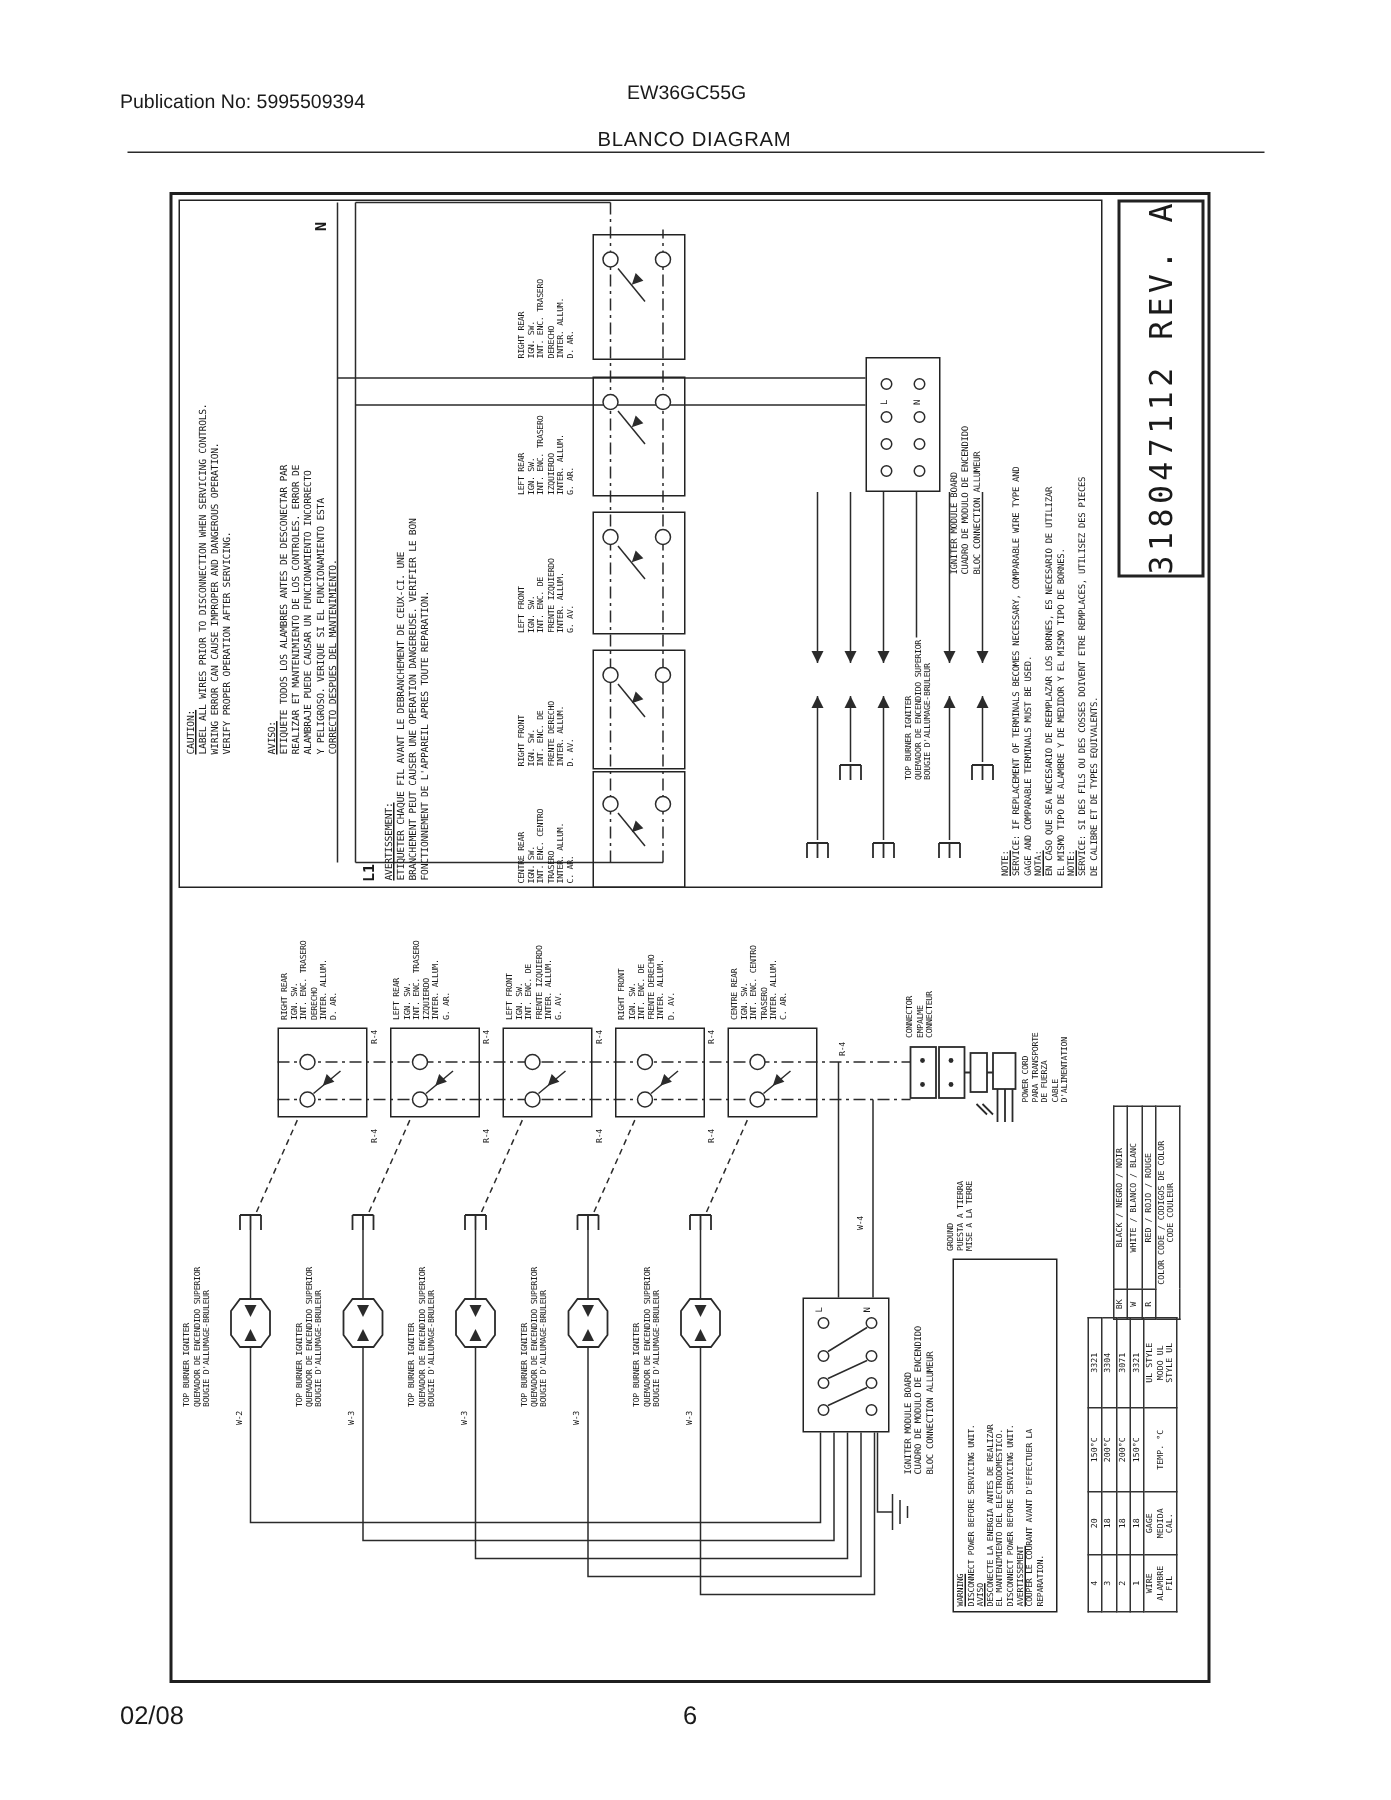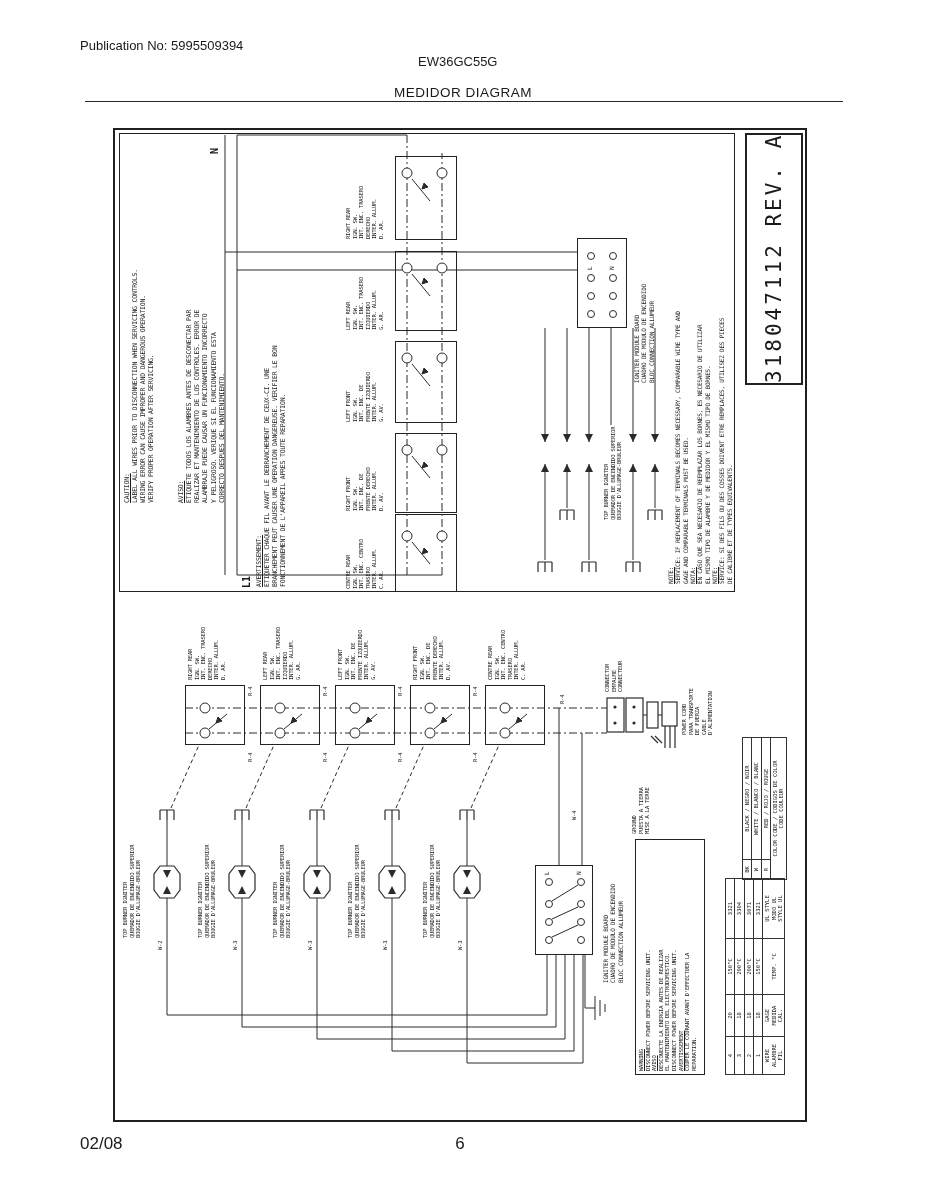--- a/index.html
+++ b/index.html
@@ -27,23 +27,23 @@
   table.wt td,table.ct td{border:1px solid #333;font-size:5.5px;line-height:1.15;
         text-align:center;padding:1px 1px;font-family:"DejaVu Sans Mono",monospace;white-space:nowrap;}
   .whitebg{background:#fff;}
   .ftr{font-size:17px;}
 </style>
 </head>
 <body>
 
 <div class="sheet">
 
-  <div class="abs hdr" style="left:80px;top:38px;">Publication No: 5995509394</div>
+  <div class="abs hdr" style="left:80px;top:60px;">Publication No: 5995509394</div>
   <div class="abs hdr" style="left:418px;top:54px;">EW36GC55G</div>
-  <div class="abs title" style="left:298px;top:85px;width:330px;">MEDIDOR DIAGRAM</div>
+  <div class="abs title" style="left:298px;top:85px;width:330px;">BLANCO DIAGRAM</div>
   <div class="abs rule" style="left:85px;top:101px;width:758px;"></div>
 
   <div class="rot-wrap">
     <div class="land">
 
       <svg class="wires" width="994" height="694" viewBox="0 0 994 694">
         <g stroke="#2b2b2b" stroke-width="1" fill="none">
 
           <path d="M545 110 H985 M545 122 H985"></path>
           <path d="M985 122 V292 M545 122 V327"></path>

